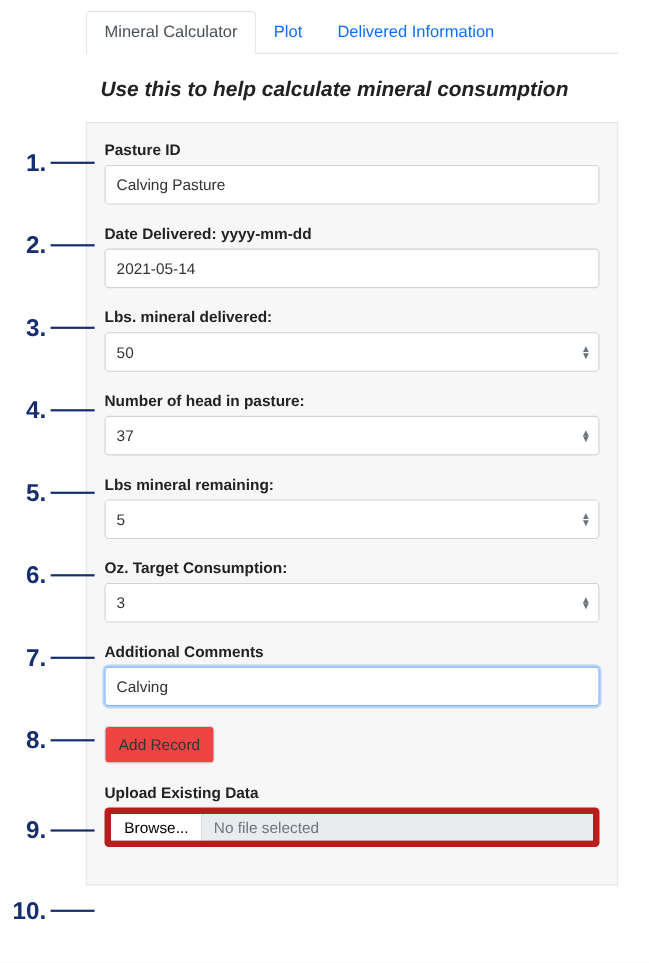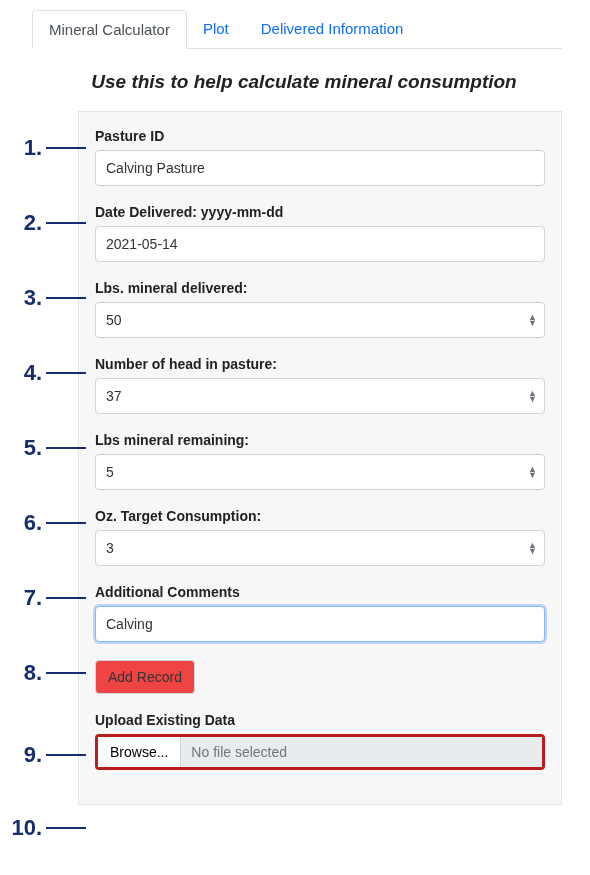--- a/index.html
+++ b/index.html
@@ -7,23 +7,24 @@
     font-family: -apple-system, BlinkMacSystemFont, "Segoe UI", Helvetica, Arial, sans-serif;
     background: #fff;
     width: 590px;
     height: 875px;
     overflow: hidden;
     position: relative;
   }
   .tabs {
     display: flex;
     border-bottom: 1px solid #dee2e6;
-    margin-left: 32px;
+    margin-left: 78px;
     margin-right: 28px;
     margin-top: 10px;
+    align-items: center;
   }
   .tab {
     padding: 10px 16px;
     font-size: 15px;
     color: #0d6efd;
     cursor: pointer;
   }
   .tab.active {
     color: #495057;
     background: #fff;
@@ -93,21 +94,21 @@
     padding: 8px 12px;
     font-size: 14px;
     color: #333;
     cursor: pointer;
     display: inline-flex;
     align-items: center;
     gap: 6px;
   }
   .file-row {
     display: flex;
-    border: 3px solid #b91c1c;
+    border: 6px solid #b91c1c;
     border-radius: 4px;
     overflow: hidden;
     height: 36px;
   }
   .file-browse {
     background: #fff;
     border: none;
     border-right: 1px solid #ced4da;
     padding: 0 12px;
     font-size: 14px;

